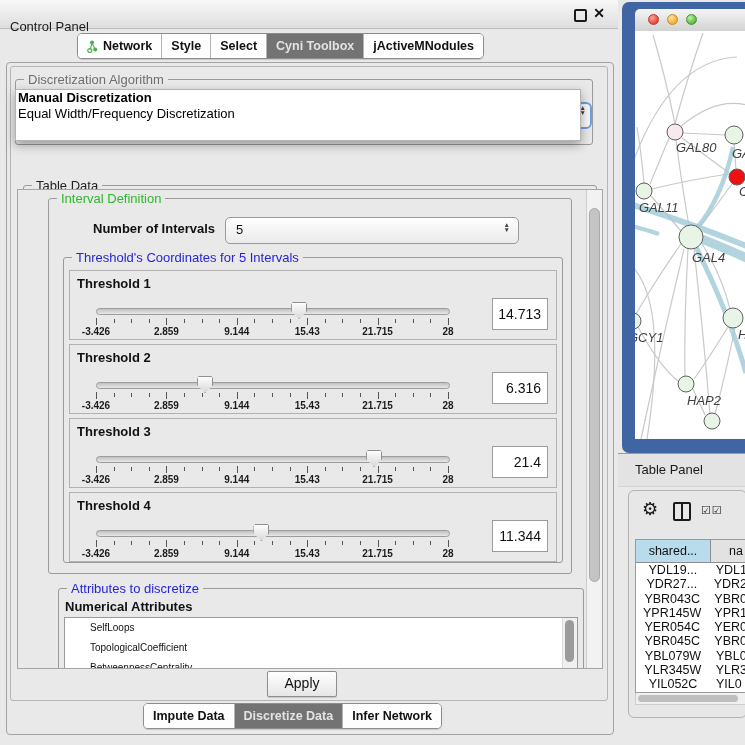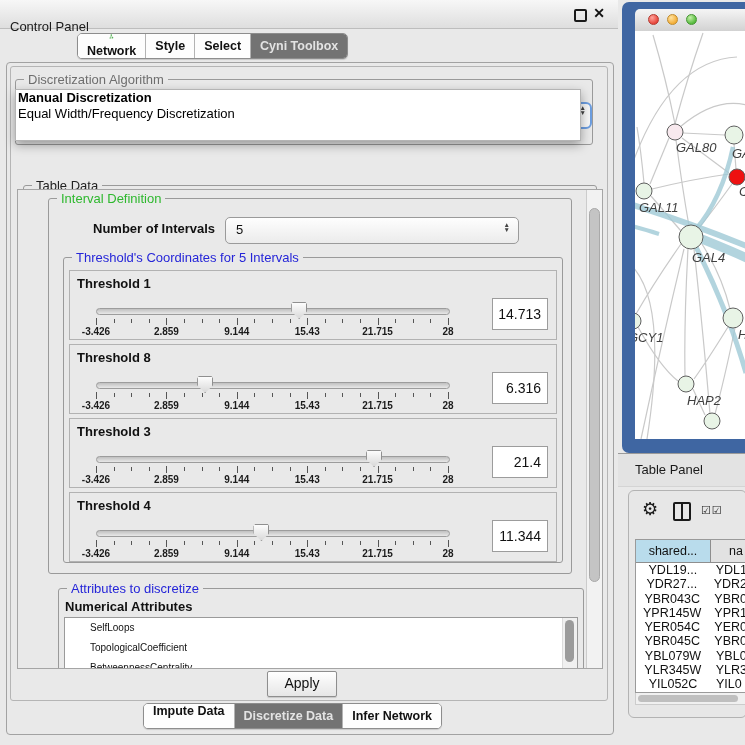--- a/index.html
+++ b/index.html
@@ -10,21 +10,21 @@
   .cp-titlebar{position:absolute;left:0;top:0;width:100%;height:28px;
                background:linear-gradient(#f7f7f7,#dedede);border-bottom:1px solid #bdbdbd;}
   .cp-title{position:absolute;left:10px;top:7px;font-size:13px;color:#1a1a1a;margin-top:12px;}
   .float-icon{position:absolute;right:31px;top:9px;width:9px;height:9px;border:2px solid #1a1a1a;border-radius:2px;}
   .close-icon{position:absolute;right:13px;top:6px;font-size:14px;font-weight:bold;color:#111;line-height:14px;}
   .tabstrip{position:absolute;display:flex;border:1px solid #8d8d8d;border-radius:5px;overflow:hidden;height:24px;background:#fdfdfd;box-shadow:0 1px 1px rgba(0,0,0,.15);}
   .tabstrip.top{left:77px;top:33px;}
   .tabstrip.bottom{left:143px;top:703px;}
   .tab{display:flex;align-items:center;gap:5px;padding:0 9px;font-size:12.5px;font-weight:bold;
        color:#111;background:#fdfdfd;border-left:1px solid #b3b3b3;white-space:nowrap;}
-  .tab:first-child{border-left:none;flex-direction:column;}
+  .tab:first-child{border-left:none;}
   .tab.selected{background:#737373;color:#e3e3e3;}
   .main-panel{position:absolute;left:6px;top:62px;width:606px;height:671px;border:1px solid #a2a2a2;
               border-radius:4px;background:#e9e9e9;}
   .sub-panel{position:absolute;left:3px;top:3px;width:596px;height:633px;border:1px solid #b5b5b5;
              border-radius:3px;background:#e9e9e9;}
   
   .group{position:absolute;border:1px solid #9a9a9a;border-radius:3px;}
   .legend{position:absolute;top:-8px;left:8px;background:#e9e9e9;padding:0 4px;font-size:13px;white-space:nowrap;}
   .legend.gray{color:#6e6e6e;}
   .legend.green{color:#2eb82e;}
@@ -133,20 +133,23 @@
         </div>
         <div class="tab">
           <span>Style</span>
         </div>
         <div class="tab">
           <span>Select</span>
         </div>
         <div class="tab selected">
           <span>Cyni Toolbox</span>
         </div>
+        <div class="tab">
+          <span>jActiveMNodules</span>
+        </div>
       </div>
 
     <div class="main-panel">
       <div class="sub-panel">
 
         <div class="group algo-group">
           <span class="legend gray">Discretization Algorithm</span>
           <div class="algo-ring">
             <span class="spin">▲<br>▼</span>
           </div>
@@ -205,21 +208,21 @@
                     <div class="tick-label" style="left: 26px;">-3.426</div>
                     <div class="tick-label" style="left: 96.4px;">2.859</div>
                     <div class="tick-label" style="left: 166.8px;">9.144</div>
                     <div class="tick-label" style="left: 237.2px;">15.43</div>
                     <div class="tick-label" style="left: 307.6px;">21.715</div>
                     <div class="tick-label" style="left: 378px;">28</div>
                     <div class="thr-thumb" style="left: 221.173px;"></div>
                     <div class="thr-value">14.713</div>
                   </div>
                   <div class="thr-row">
-                    <div class="thr-label">Threshold 8</div>
+                    <div class="thr-label">Threshold 2</div>
                     <div class="thr-track"></div>
                     <div class="tick major" style="left: 26px;"></div>
                     <div class="tick minor" style="left: 43.6px;"></div>
                     <div class="tick minor" style="left: 61.2px;"></div>
                     <div class="tick minor" style="left: 78.8px;"></div>
                     <div class="tick major" style="left: 96.4px;"></div>
                     <div class="tick minor" style="left: 114px;"></div>
                     <div class="tick minor" style="left: 131.6px;"></div>
                     <div class="tick minor" style="left: 149.2px;"></div>
                     <div class="tick major" style="left: 166.8px;"></div>

